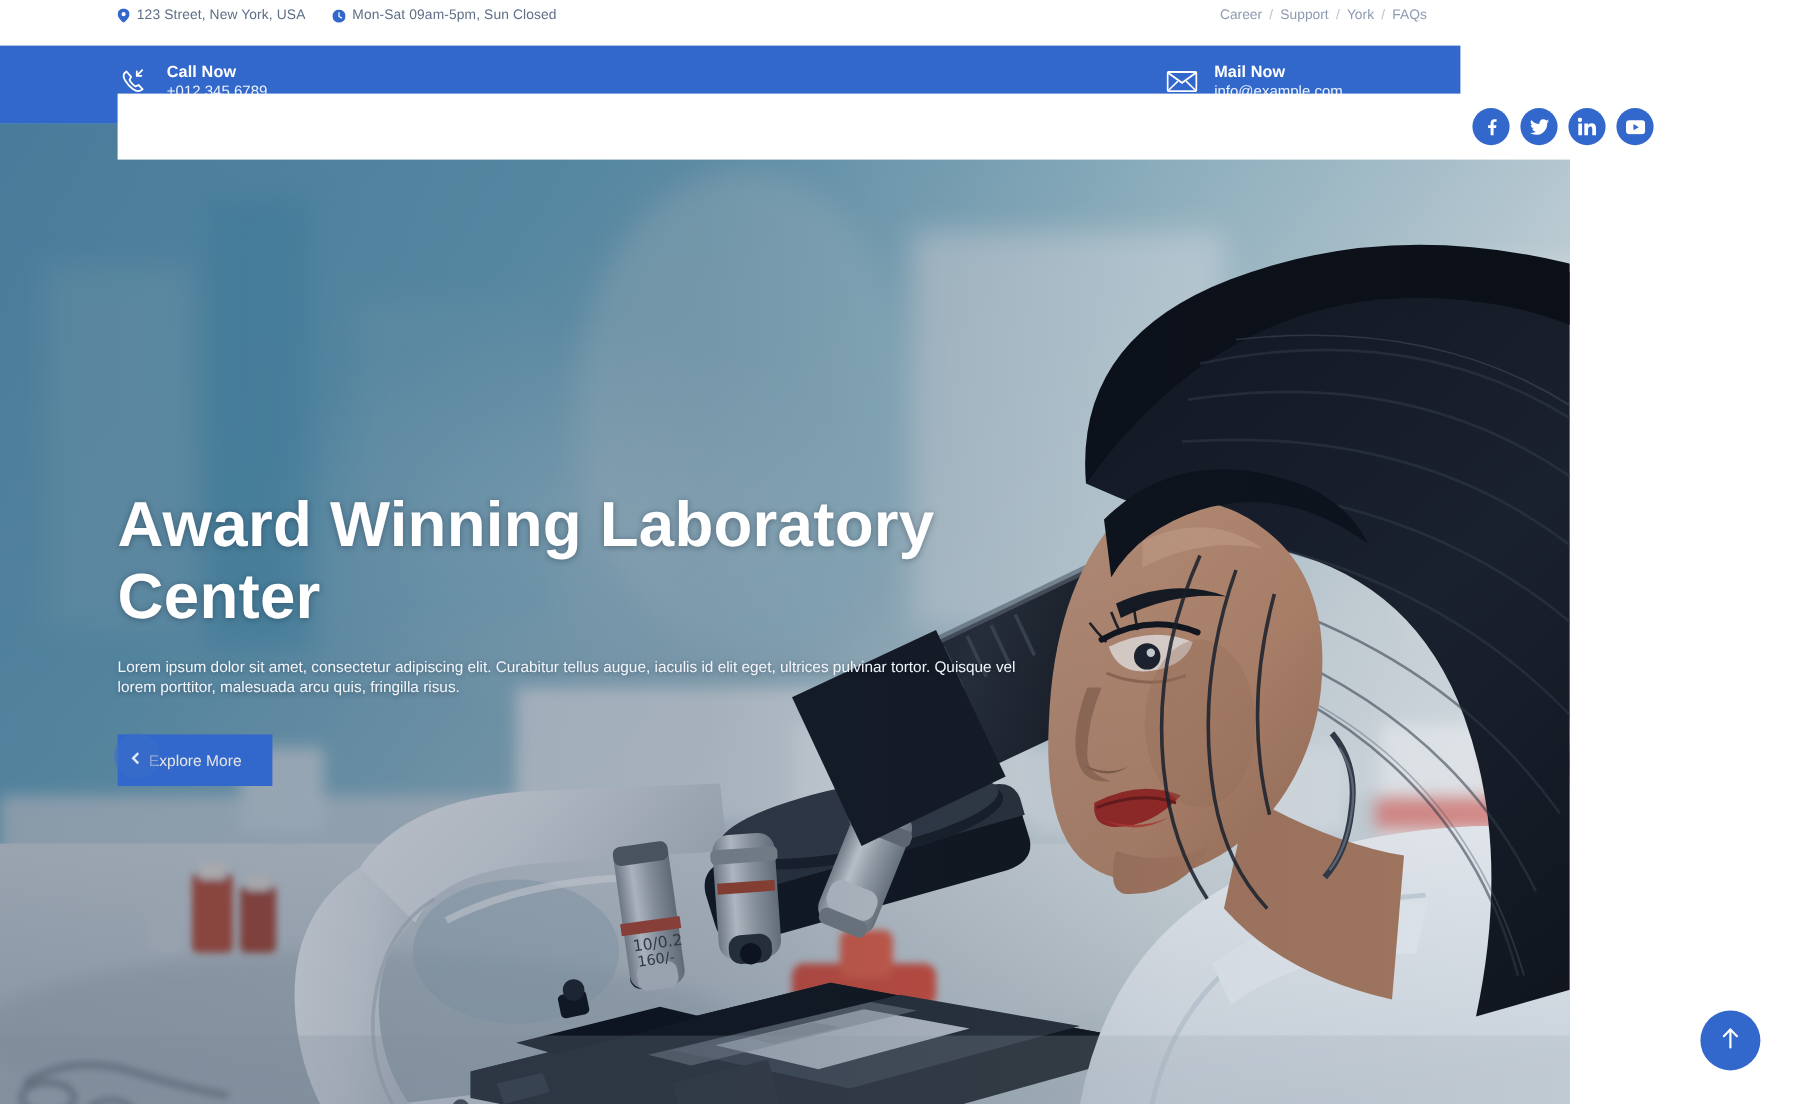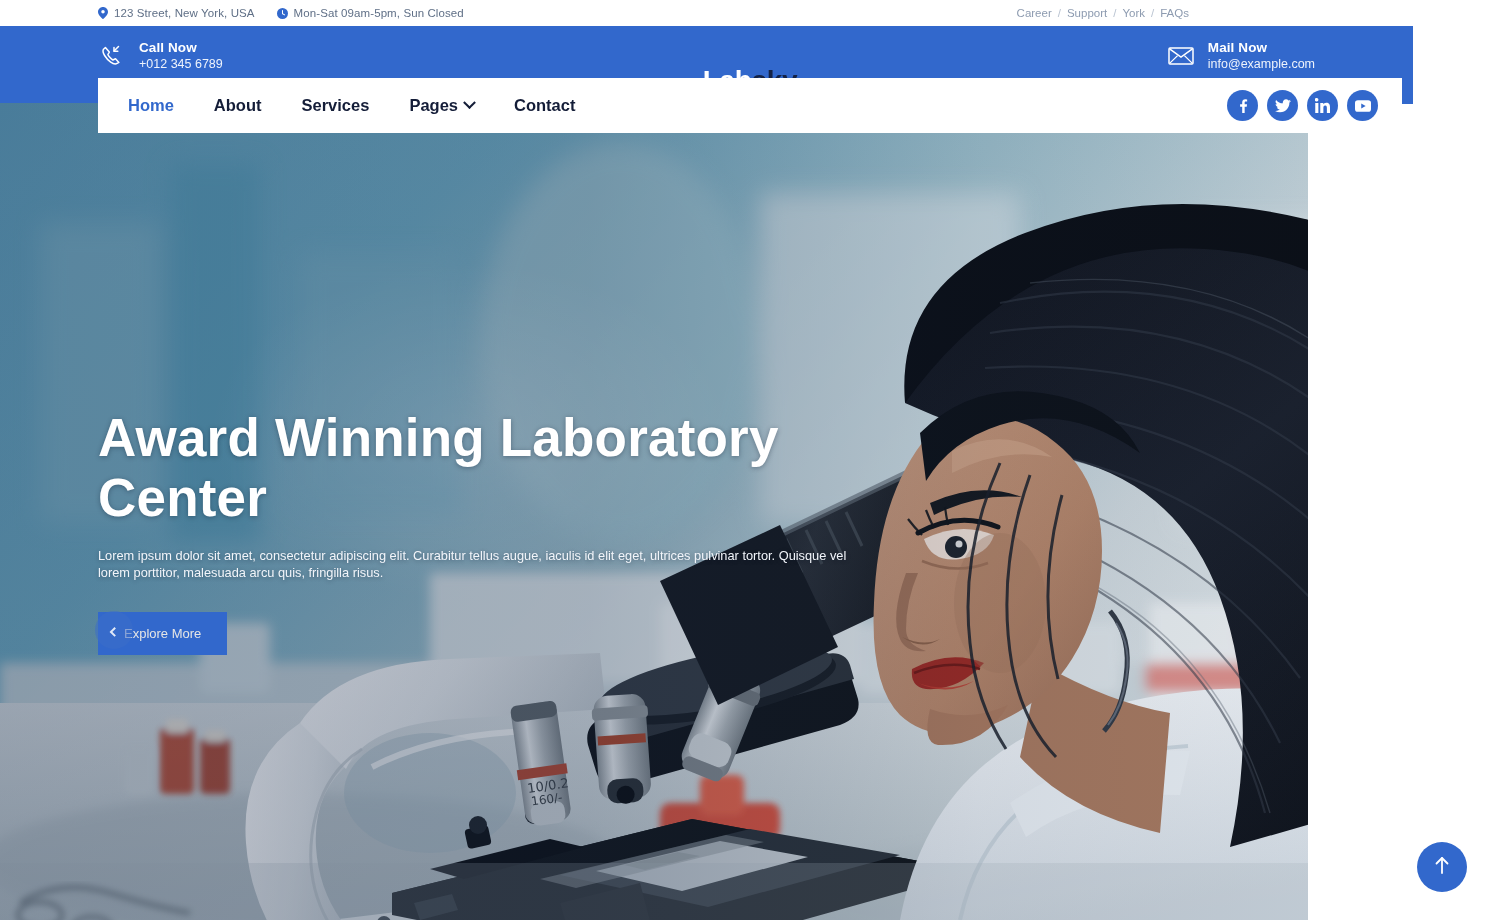--- a/index.html
+++ b/index.html
@@ -57,22 +57,22 @@
     padding: 0 1px;
   }
   .topbar-sep {
     color: #b9c3d1;
     padding: 0 5px;
   }
 
   
   .blue-header {
     position: absolute;
-    top: 26px; left: 0;
-    width: 1413px;
+    top: 38px; left: 0;
+    width: 1217px;
     height: 78px;
     background: #3268cc;
   }
   .contact-block {
     position: absolute;
     top: 14px;
     display: flex;
     align-items: center;
     gap: 13px;
     color: #ffffff;
@@ -321,38 +321,20 @@
         </svg>
       </span>
       <div class="contact-text">
         <div class="label">Mail Now</div>
         <div class="value">info@example.com</div>
       </div>
     </div>
   </div>
 
   <div class="navbar">
-    <div class="nav-links">
-      <a href="#" class="nav-link active">
-        <span>Home</span>
-      </a>
-      <a href="#" class="nav-link">
-        <span>About</span>
-      </a>
-      <a href="#" class="nav-link">
-        <span>Services</span>
-      </a>
-      <a href="#" class="nav-link">
-        <span>Pages</span>
-        <span class="chev"></span>
-      </a>
-      <a href="#" class="nav-link">
-        <span>Contact</span>
-      </a>
-    </div>
 
     <div class="socials">
       <a href="#" class="social">
         <span>
           <svg width="15" height="15" viewBox="0 0 16 16">
               <path d="M10.3 16V9.3h2.2l.33-2.6H10.3V5.05c0-.75.2-1.26 1.28-1.26h1.37V1.47A18.5 18.5 0 0 0 11 1.37c-1.98 0-3.33 1.2-3.33 3.42V6.7H5.44v2.6h2.23V16h2.63z" fill="#ffffff"></path>
             </svg>
         </span>
       </a>
       <a href="#" class="social">

